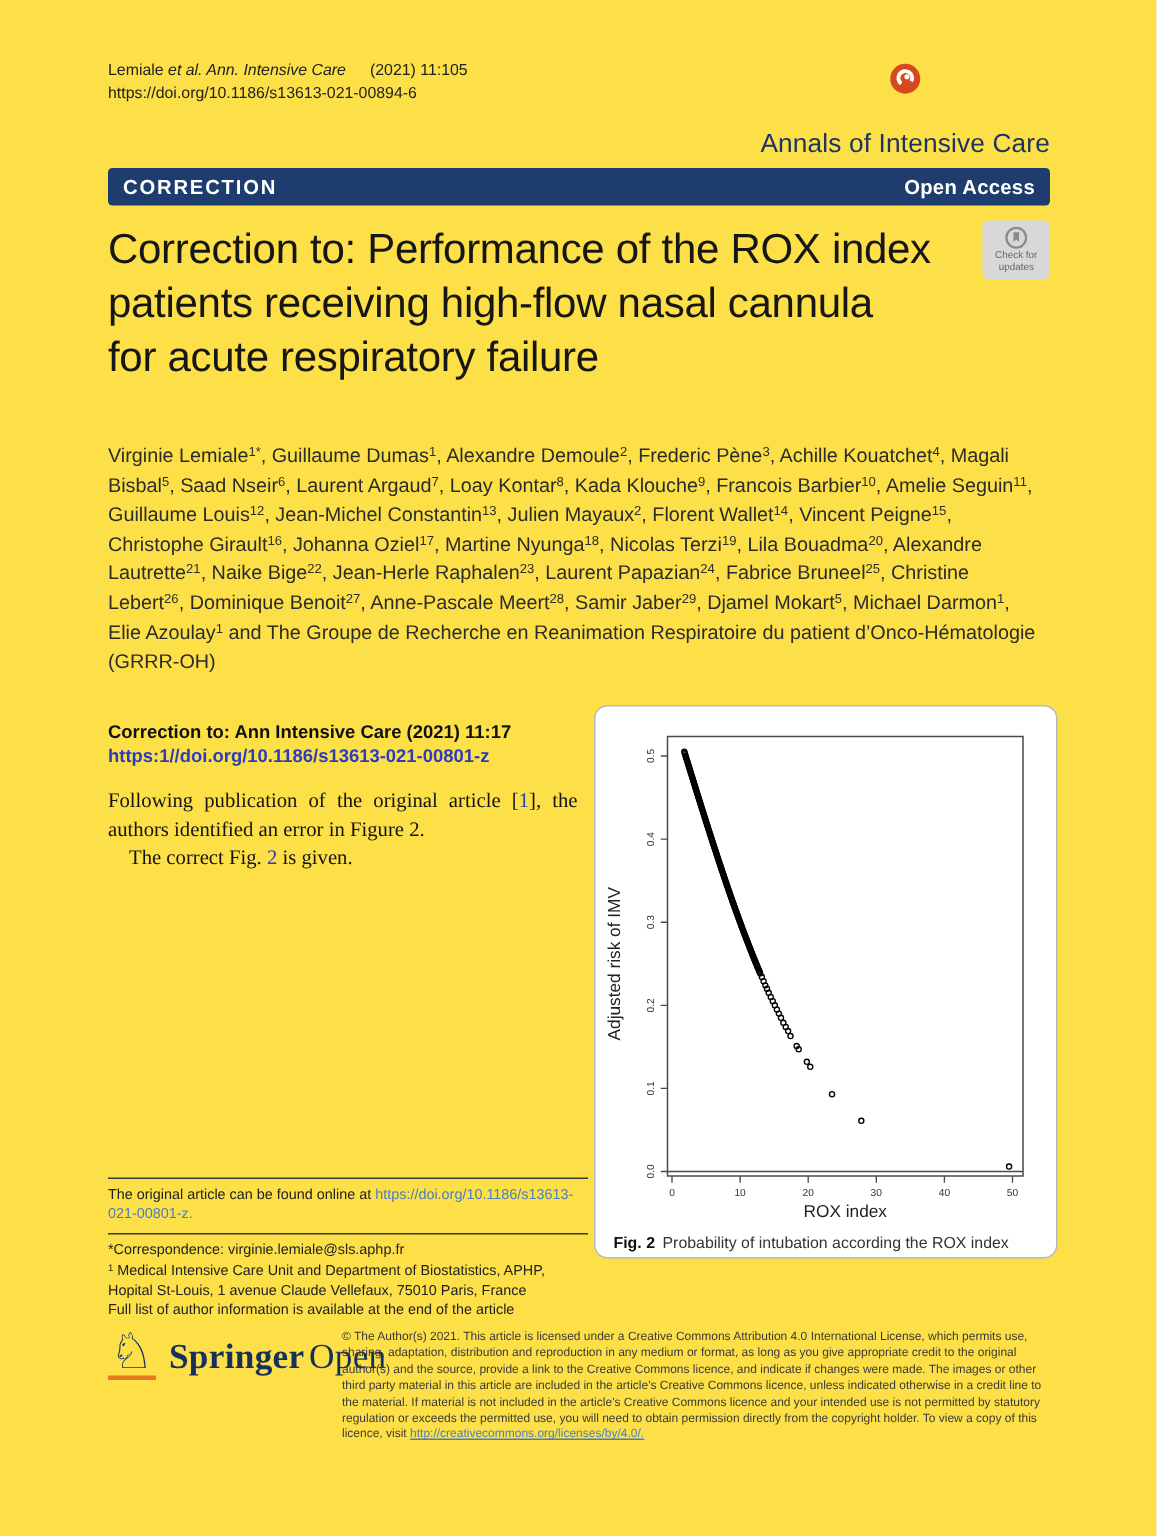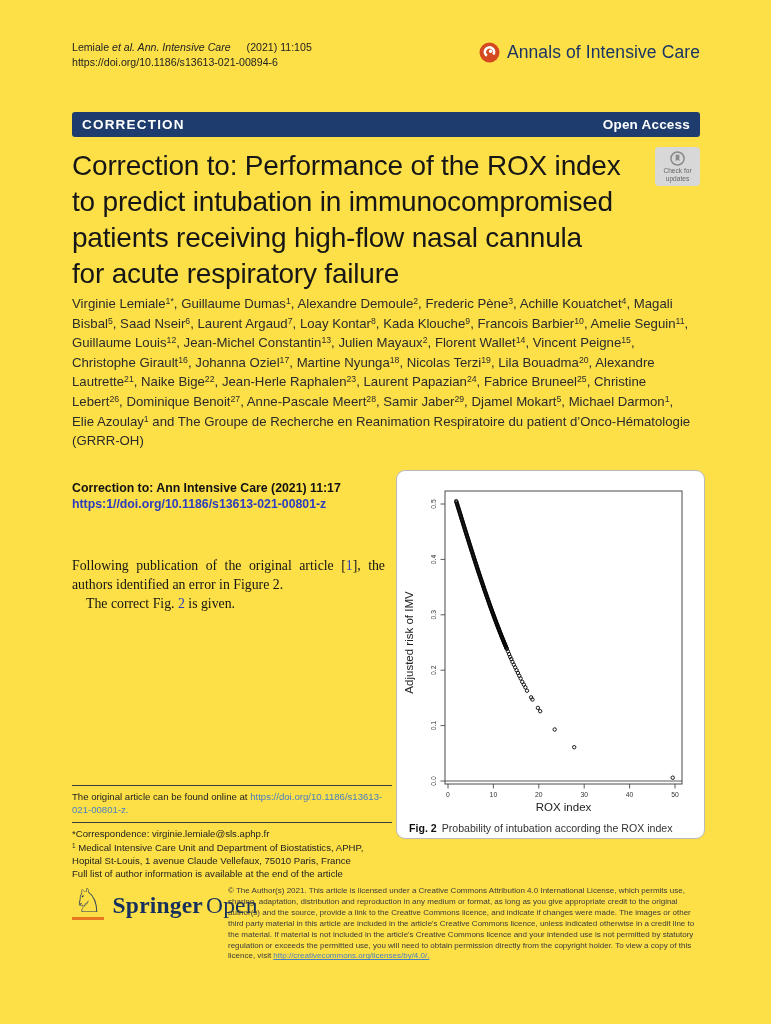--- a/index.html
+++ b/index.html
@@ -3,21 +3,21 @@
 <meta charset="utf-8">
 <style>
   html,body{margin:0;padding:0;background:#fff;}
   body{width:771px;height:1024px;position:relative;font-family:"Liberation Sans",sans-serif;color:#1c1c1c;overflow:hidden;}
   .page{position:absolute;inset:0;background:#fde047;outline:1px solid #e9e9e9;}
 
   
   .hdr-left{position:absolute;left:72px;top:40px;font-size:10.6px;line-height:14.5px;color:#222;}
   .hdr-left .ital{font-style:italic;}
   .hdr-left .gap{margin-left:16px;}
-  .hdr-right{position:absolute;right:71px;top:42px;display:flex;align-items:center;gap:7px;}
+  .hdr-right{position:absolute;right:71px;top:42px;display:flex;align-items:center;gap:22px;flex-direction:column;}
   .journal-name{font-size:17.5px;color:#1a3464;letter-spacing:.1px;}
 
   
   .banner{position:absolute;left:72px;top:112px;width:628px;height:25px;background:#1e3d6e;border-radius:3px;
           display:flex;align-items:center;justify-content:space-between;padding:0 10px;box-sizing:border-box;}
   .banner .lbl{color:#fff;font-weight:bold;font-size:13.5px;letter-spacing:1.2px;}
   .banner .oa{color:#fff;font-weight:bold;font-size:13.5px;letter-spacing:.2px;}
 
   
   .title{position:absolute;left:72px;top:148px;width:600px;font-size:28px;line-height:36px;color:#161616;font-weight:400;letter-spacing:-.2px;}
@@ -28,21 +28,21 @@
   .badge .txt{font-size:6.6px;line-height:7.2px;color:#666;text-align:center;}
 
   
   .authors{position:absolute;left:72px;top:294px;width:624px;font-size:13.2px;line-height:19.6px;color:#2b2b2b;}
   .authors sup, .sup{font-size:66%;vertical-align:baseline;position:relative;top:-0.45em;line-height:0;}
 
   
   .corr{position:absolute;left:72px;top:481px;width:316px;}
   .corr .h{font-weight:bold;font-size:12.3px;color:#111;}
   .corr .doi{font-weight:bold;font-size:12.3px;color:#2b3cc0;margin-top:2px;}
-  .bodytext{position:absolute;left:72px;top:556px;width:313px;font-family:"Liberation Serif",serif;
+  .bodytext{position:absolute;left:72px;top:524px;width:313px;font-family:"Liberation Serif",serif;
             font-size:13.8px;line-height:19px;color:#141414;text-align:justify;}
   .bodytext .p2{text-indent:14px;margin-top:0;}
   .blue{color:#2b3cc0;}
   .blue2{color:#4a7ec2;}
 
   
   .figpanel{position:absolute;left:396px;top:470px;width:309px;height:369px;border:1.2px solid #b9b9b9;border-radius:9px;background:#fff;box-sizing:border-box;}
   .figcap{padding:2px 12px 0 12px;font-size:10.6px;color:#333;}
   .figcap b{margin-right:5px;color:#111;}
 
@@ -79,21 +79,20 @@
     <span class="journal-name">Annals of Intensive Care</span>
   </div>
 
   <div class="banner">
     <span class="lbl">CORRECTION</span>
     <span class="oa">Open Access</span>
   </div>
 
   <div class="title">
     <div>Correction to: Performance of the ROX index</div>
-    <div>to predict intubation in immunocompromised</div>
     <div>patients receiving high-flow nasal cannula</div>
     <div>for acute respiratory failure</div>
   </div>
 
   <div class="badge">
     <svg width="15" height="15" viewBox="0 0 16 16">
       <circle cx="8" cy="8" r="7" fill="none" stroke="#8a8a8a" stroke-width="1.6"></circle>
       <path d="M6 4 h4 v7 l-2 -1.8 l-2 1.8 z" fill="#8a8a8a"></path>
     </svg>
     <div class="txt">

